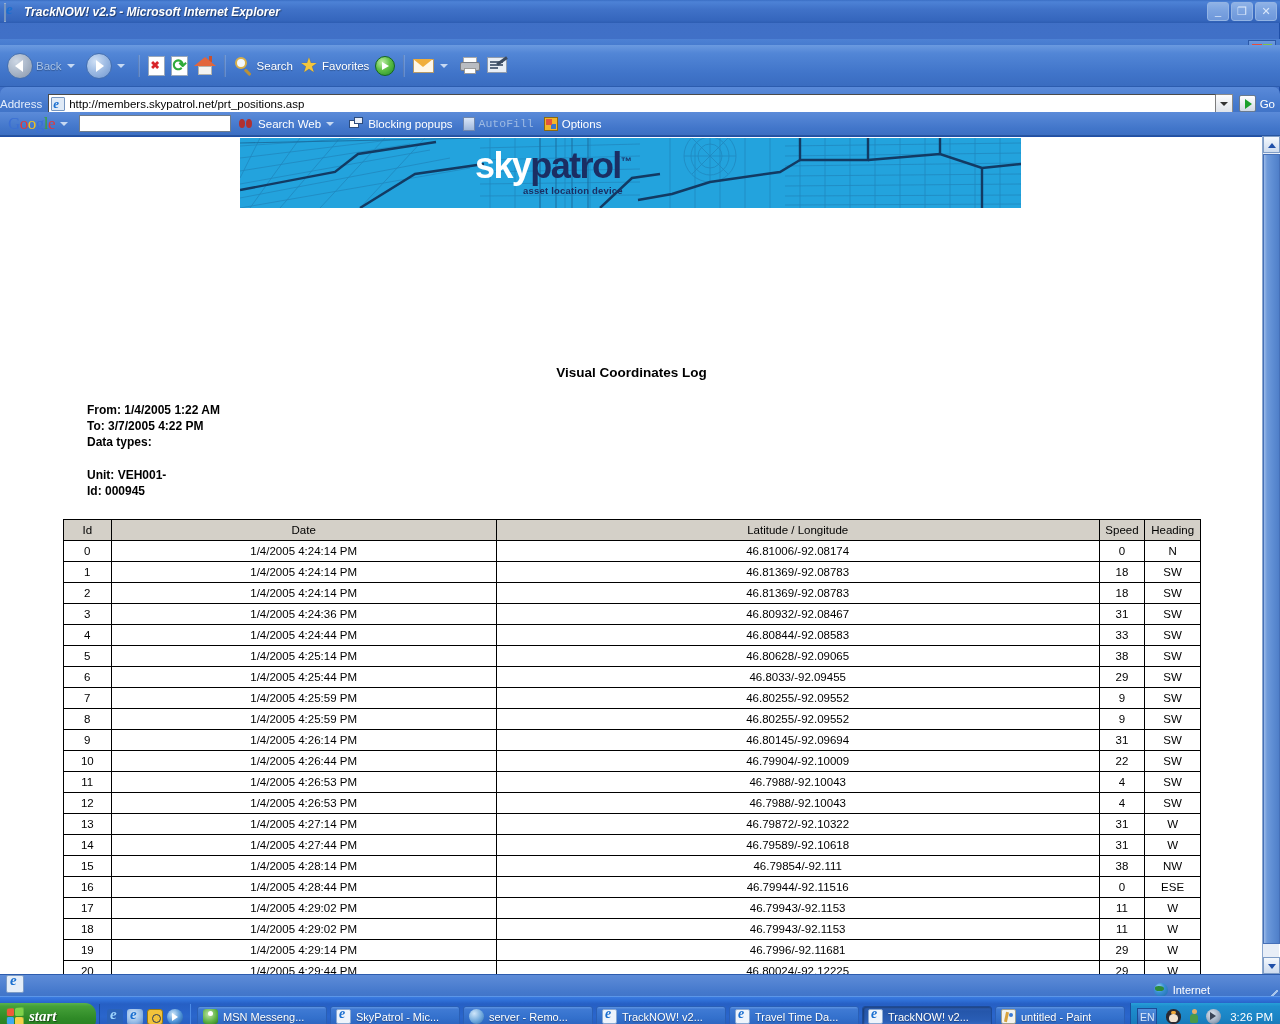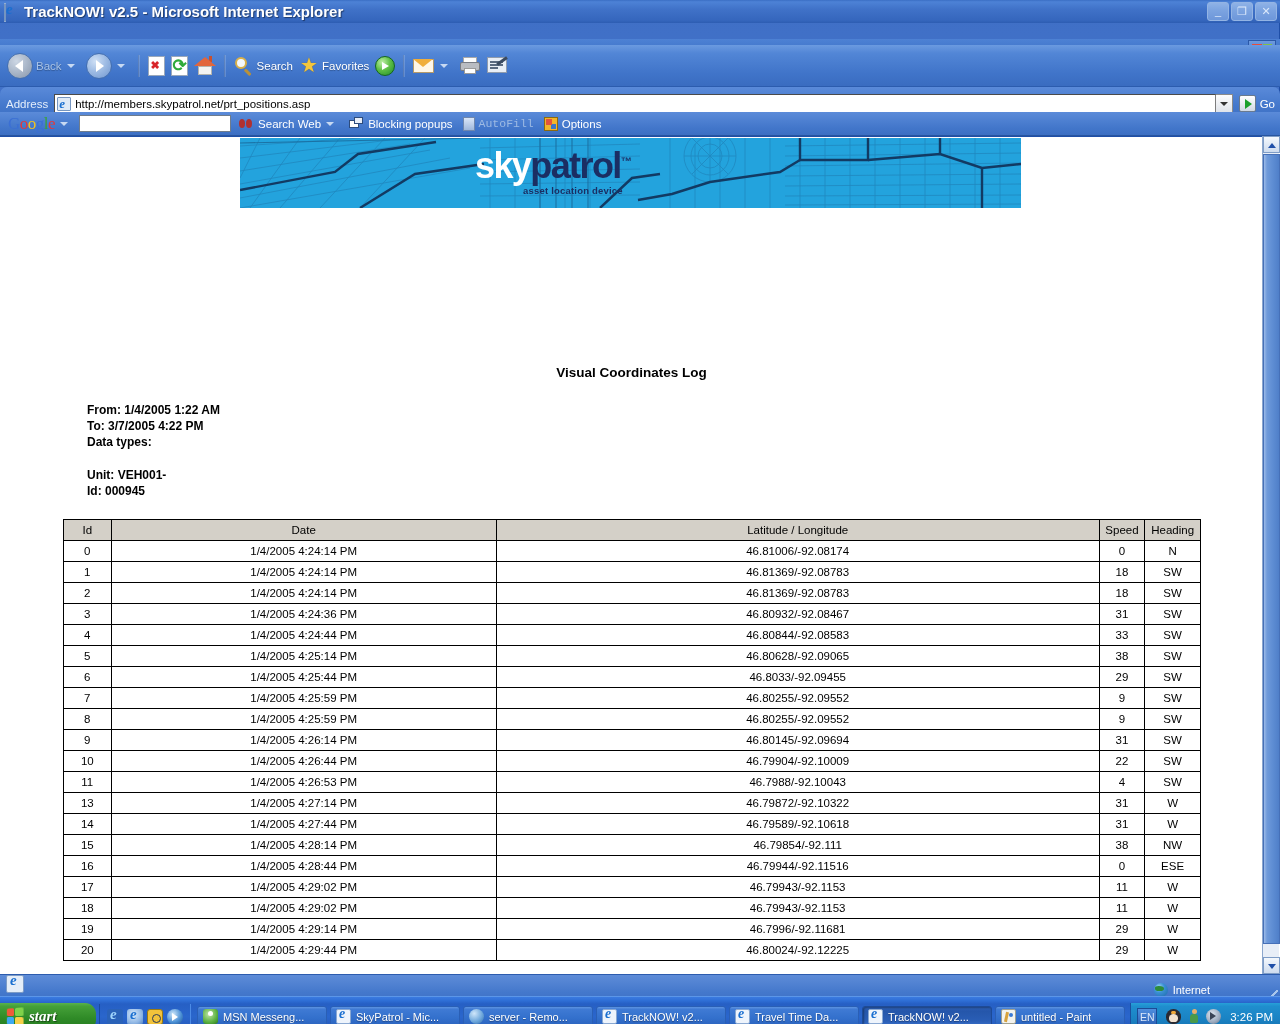--- a/index.html
+++ b/index.html
@@ -38,23 +38,24 @@
     border: 1px solid #7595c0;
     border-radius: 1px;
   }
   .ie-glyph::after {
     content: "e"; position: absolute; left: 1px; top: -3px;
     font-family: "Liberation Serif", serif;
     font-style: italic; font-weight: bold;
     font-size: 15px; color: #1a6fd0;
   }
   #title-text {
-    color: #ffffff; font-size: 15px; font-weight: bold;
+    color: #ffffff; font-size: 12px; font-weight: bold;
     text-shadow: 1px 1px 1px rgba(0,0,0,0.45);
     white-space: nowrap;
+    font-style: italic;
   }
   #win-buttons {
     position: absolute; right: 3px; top: 2px;
     display: flex; gap: 2px;
   }
   .winbtn {
     width: 22px; height: 19px;
     border: 1px solid #93b4e4;
     border-radius: 3px;
     background: linear-gradient(to bottom, #8fb2e6 0%, #7ba3e0 45%, #6d97da 100%);
@@ -184,21 +185,21 @@
   .icon-edit .l1{top:4px;width:13px;} .icon-edit .l2{top:7px;width:13px;} .icon-edit .l3{top:10px;width:8px;}
   .icon-edit .pen {
     position:absolute;left:10px;top:6px;width:12px;height:2.5px;background:#3a4a60;
     transform:rotate(-35deg); transform-origin:left center;
   }
 
   
   #addressbar {
     position: absolute; left: 0; top: 87px; width: 1280px; height: 34px;
     background: linear-gradient(to bottom, #5a8ad9 0%, #4377cb 60%, #3d70c4 100%);
-    display: flex; align-items: center; padding-left: 6px;
+    display: flex; align-items: center; 
     border-bottom: 1px solid #2c5cae;
     border-radius: 7px;
   }
   #addr-label { color: #e4eefb; font-size: 11.5px; margin-right: 6px; }
   #addr-field {
     flex: 1; height: 19px; background: #ffffff;
     border: 1px solid #7d7d7d; border-top-color: #4a4a4a; border-left-color: #4a4a4a;
     display: flex; align-items: center; padding-left: 2px; overflow: hidden;
   }
   #addr-field .ie-glyph { width: 14px; height: 14px; margin-right: 4px; flex: none; }
@@ -790,20 +791,27 @@
               <td>SW</td>
             </tr>
             <tr>
               <td>11</td>
               <td>1/4/2005 4:26:53 PM</td>
               <td>46.7988/-92.10043</td>
               <td>4</td>
               <td>SW</td>
             </tr>
             <tr>
+              <td>12</td>
+              <td>1/4/2005 4:26:53 PM</td>
+              <td>46.7988/-92.10043</td>
+              <td>4</td>
+              <td>SW</td>
+            </tr>
+            <tr>
               <td>13</td>
               <td>1/4/2005 4:27:14 PM</td>
               <td>46.79872/-92.10322</td>
               <td>31</td>
               <td>W</td>
             </tr>
             <tr>
               <td>14</td>
               <td>1/4/2005 4:27:44 PM</td>
               <td>46.79589/-92.10618</td>

